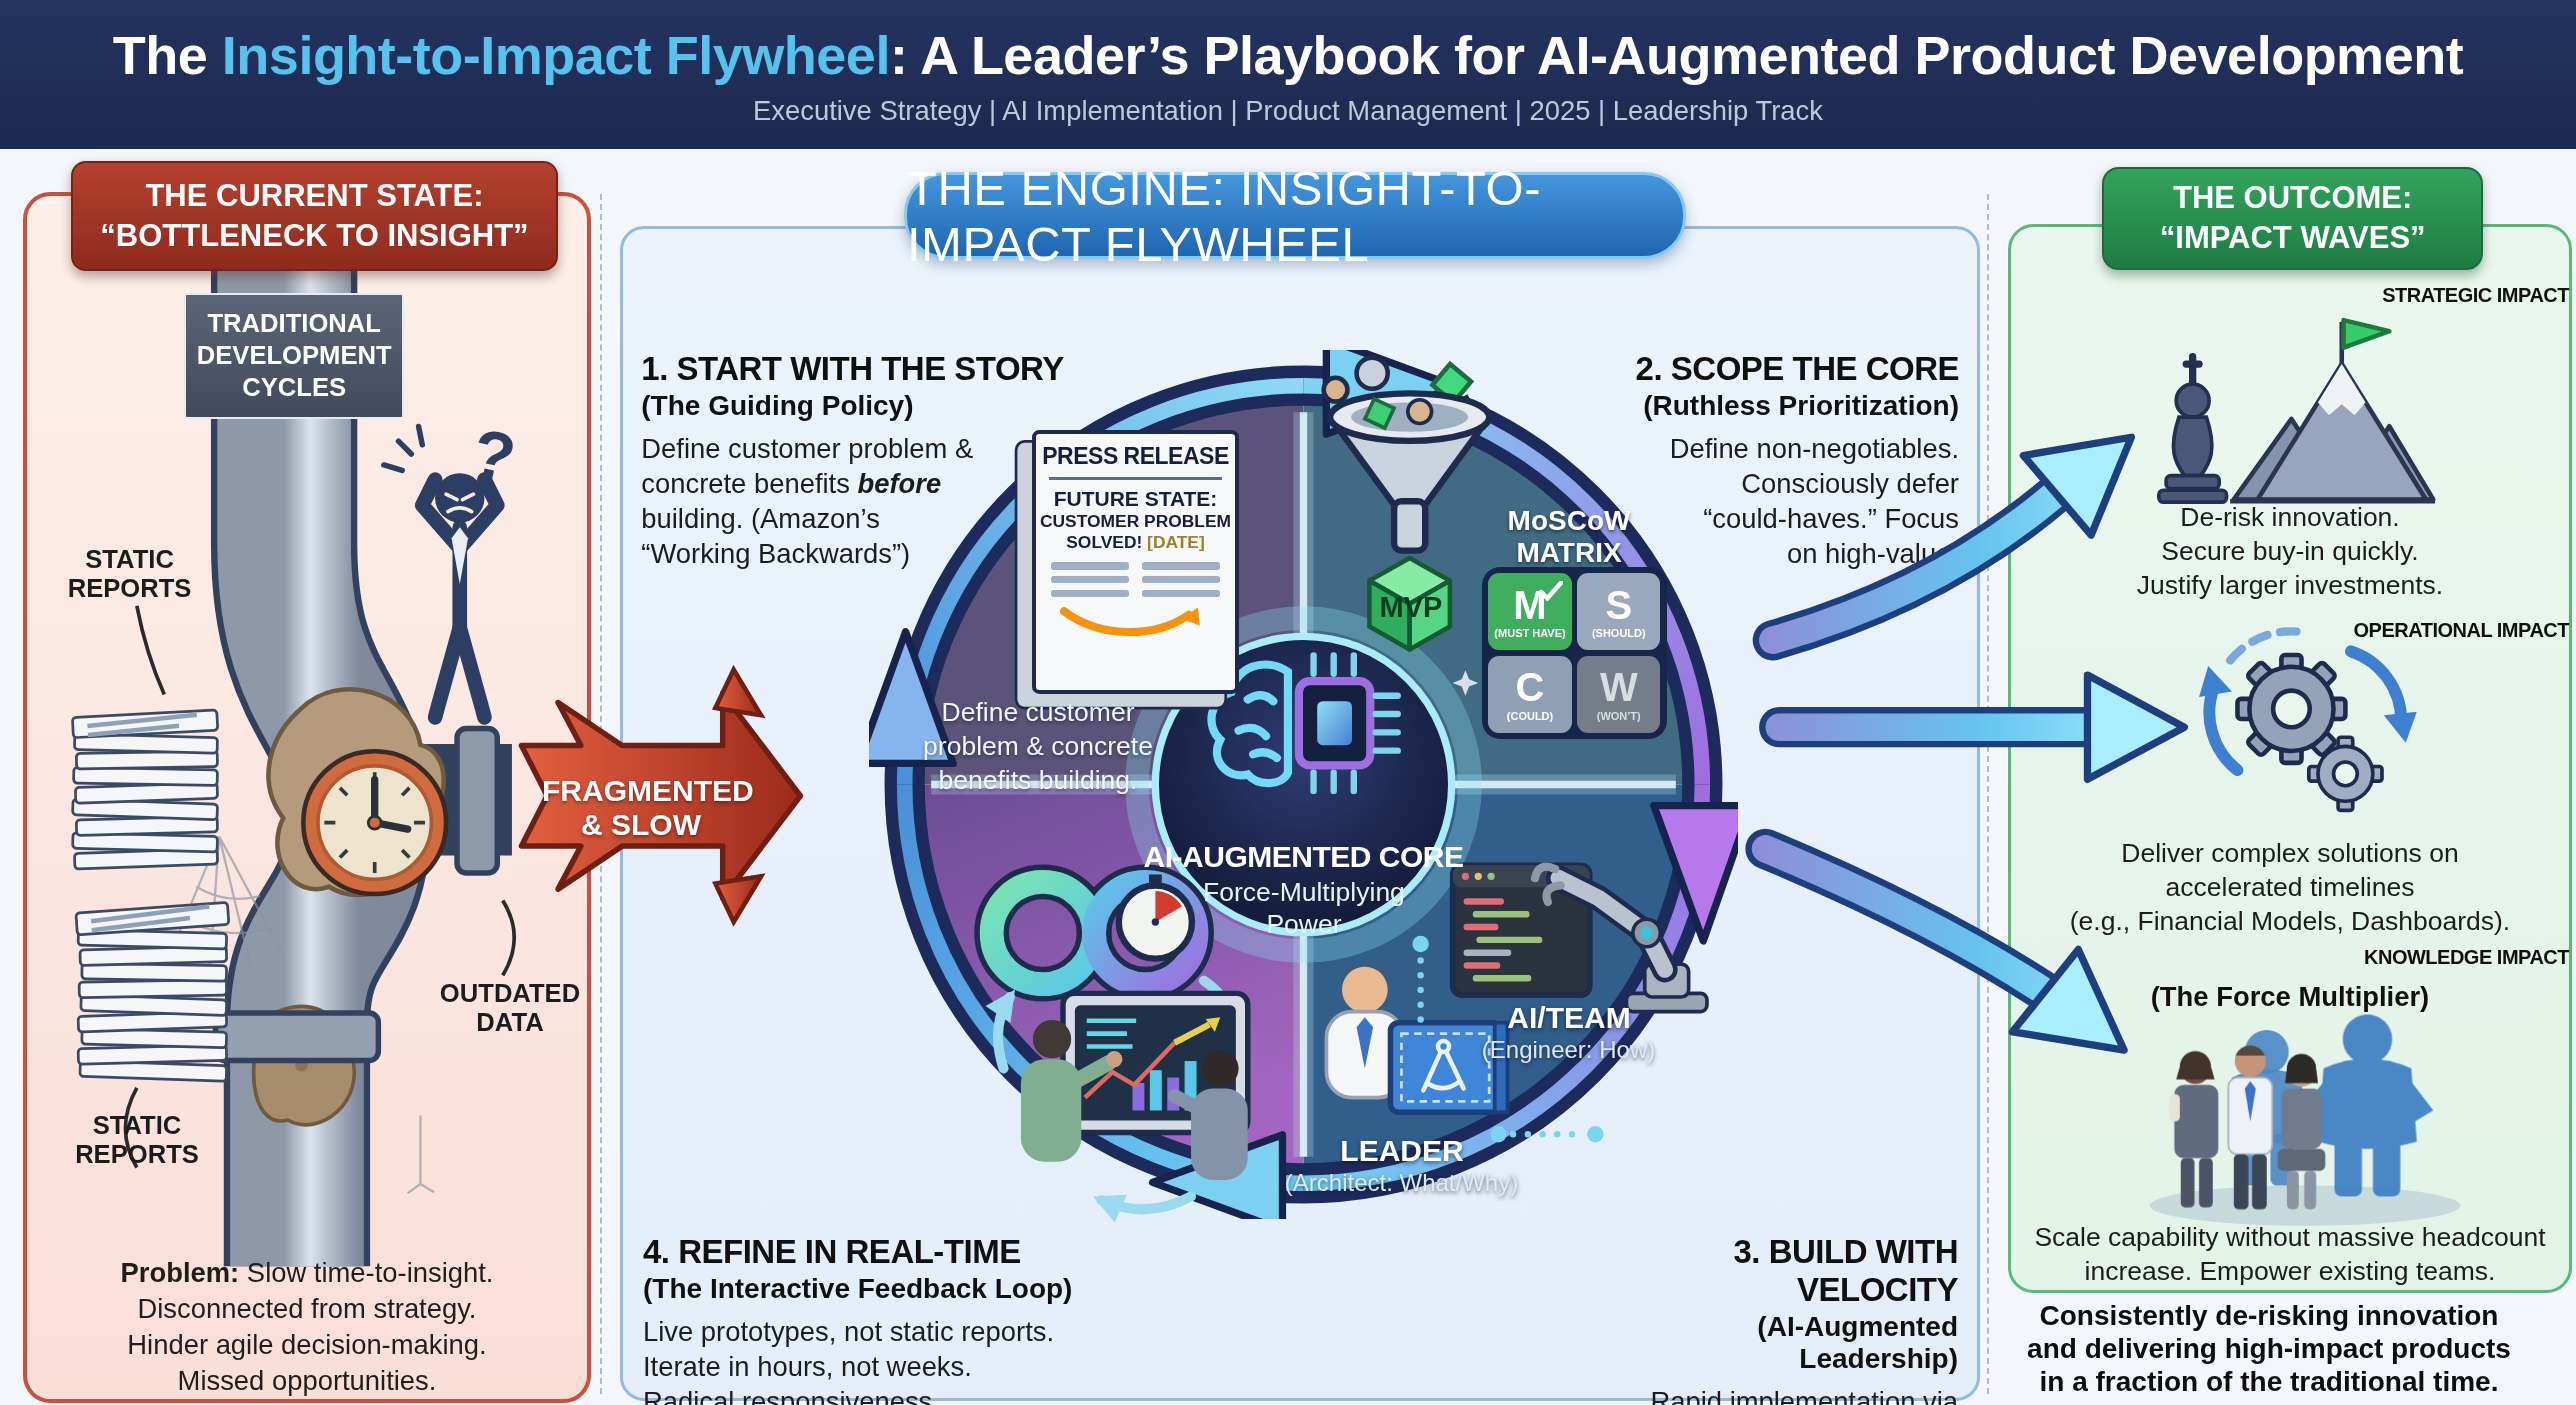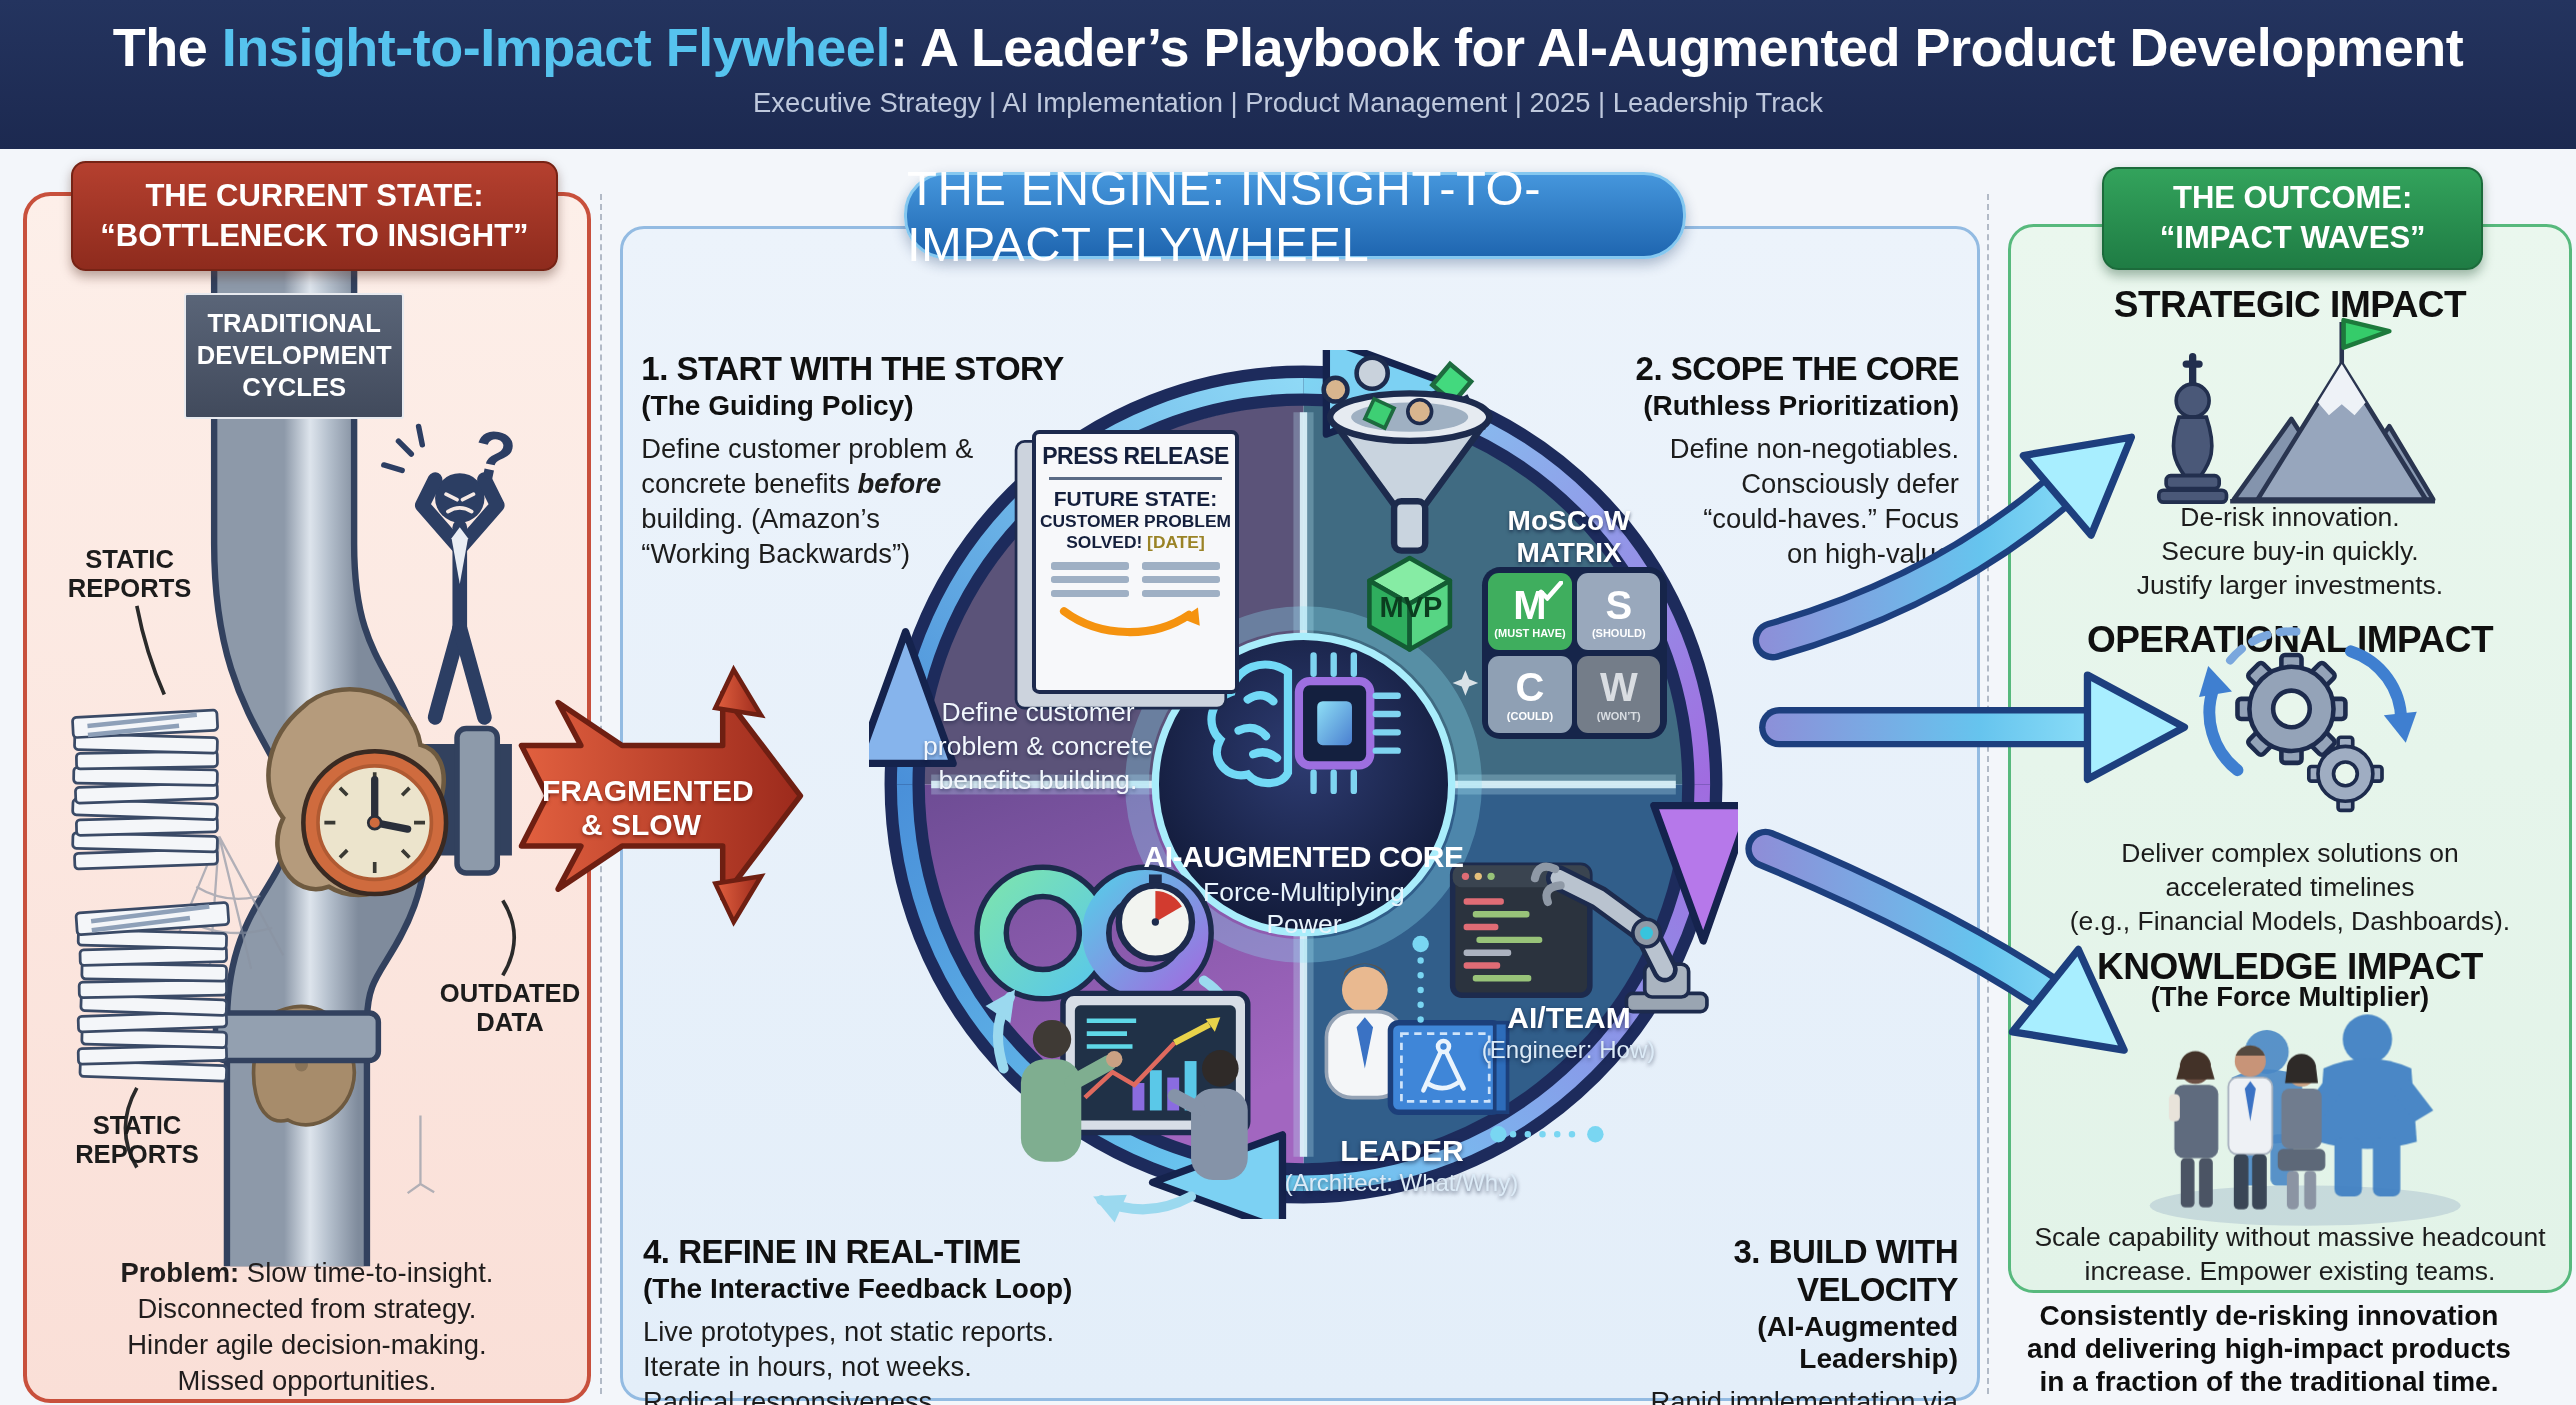--- a/index.html
+++ b/index.html
@@ -5,21 +5,21 @@
   html,body{margin:0;padding:0;}
   body{font-family:"Liberation Sans", sans-serif; background:#e8ecf2;}
   .page{position:relative;width:2576px;height:1405px;background:#f3f6fa;overflow:hidden;}
   .abs{position:absolute;}
   .pre{white-space:pre-line;}
   .ctr{text-align:center;}
   .rt{text-align:right;}
 
   
   .hdr{left:0;top:0;width:2576px;height:149px;background:linear-gradient(#24345f,#1c2950);z-index:4;}
-  .hdr h1{margin:0;padding-top:16px;text-align:center;font-size:54px;font-weight:bold;color:#ffffff;letter-spacing:-0.5px;}
+  .hdr h1{margin:0;padding-top:24px;text-align:center;font-size:54px;font-weight:bold;color:#ffffff;letter-spacing:-0.5px;}
   .hdr .acc{color:#56c3ee;}
   .hdr .sub{margin-top:9.1px;text-align:center;font-size:27.4px;color:#bfc9dd;}
 
   .vsep{top:194px;height:1200px;border-left:2.7px dashed #b2bac6;z-index:1;}
 
   
   .lpanel{left:23px;top:192px;width:560px;height:1203px;background:linear-gradient(#fdefe9,#fadfd7);
           border:4.6px solid #c8503c;border-radius:27.4px;z-index:0;}
   .redhdr{left:44px;top:-35px;width:472px;padding:12.8px 5.5px;background:linear-gradient(#b5402f,#8e2b1d);
           border:2.7px solid #762315;border-radius:14.6px;color:#fff;font-size:31px;font-weight:bold;
@@ -82,21 +82,21 @@
   .roleS{color:#dcebf7;font-size:24px;text-align:center;z-index:3;text-shadow:0 1.8px 4.6px rgba(10,20,50,.6);}
 
   .fragtxt{left:542px;top:774px;width:198px;text-align:center;color:#fff;font-size:30px;font-weight:bold;line-height:1.12;z-index:3;text-shadow:0 1.8px 3.7px rgba(90,20,10,.6);}
 
   
   .rpanel{left:2008px;top:224px;width:558px;height:1063px;background:linear-gradient(#eaf7ee,#e2f3e8);
           border:3.7px solid #57b97d;border-radius:25.6px;z-index:0;}
   .greenhdr{left:91px;top:-60px;width:370px;padding:9.1px 3.7px;background:linear-gradient(#33a35c,#1f7c44);
           border:2.7px solid #1c6b3b;border-radius:16.5px;color:#fff;font-size:31px;font-weight:bold;
           text-align:center;line-height:1.3;box-shadow:0 5.5px 11px rgba(10,60,30,.35);z-index:3;}
-  .imptitle{width:558px;text-align:center;font-size:37px;font-weight:bold;color:#101010;z-index:3;letter-spacing:-0.5px;}
+  .imptitle{width:558px;text-align:right;font-size:20px;font-weight:bold;color:#101010;z-index:3;letter-spacing:-0.5px;}
   .impsub{width:558px;text-align:center;font-size:27.4px;font-weight:bold;color:#101010;z-index:3;}
   .impbody{width:558px;text-align:center;font-size:26.5px;color:#1c1c1c;line-height:34px;z-index:3;}
   .footer{left:1967px;top:1299px;width:604px;text-align:center;font-size:28px;font-weight:bold;
           color:#0e0e0e;line-height:33px;z-index:3;}
 
   svg{display:block;}
   .z1{z-index:1;} .z2{z-index:2;}
 </style>
 </head>
 <body>

